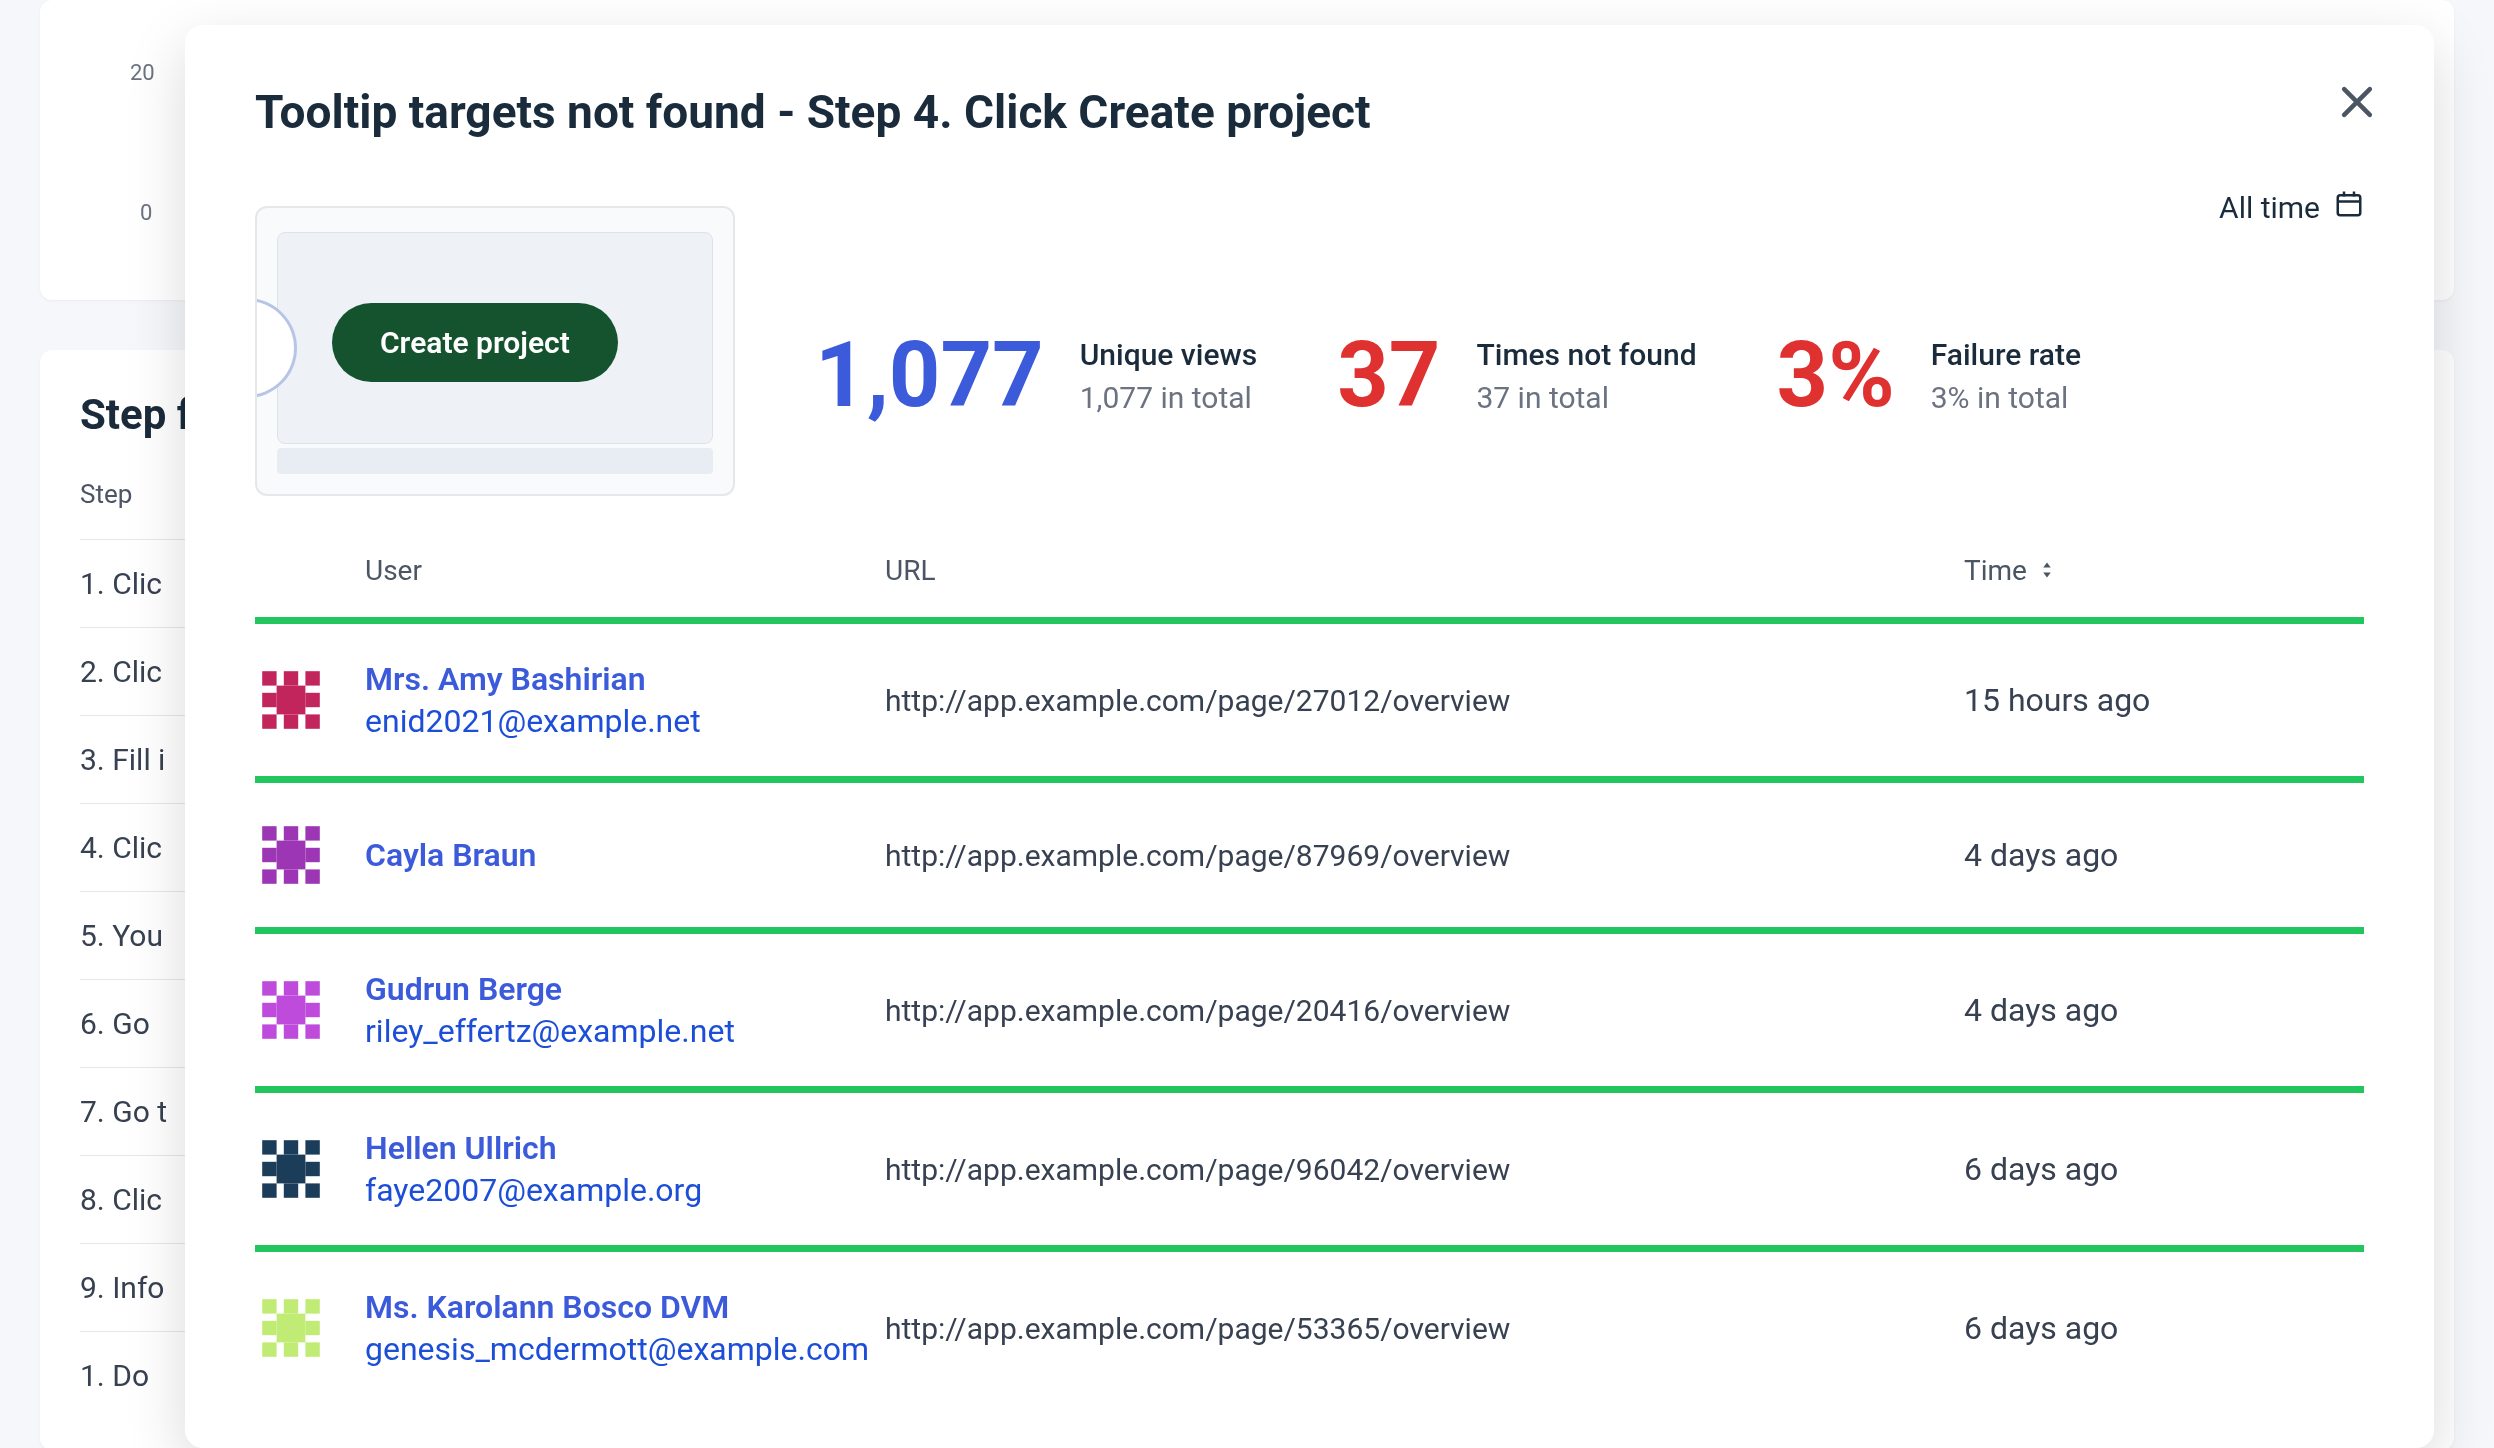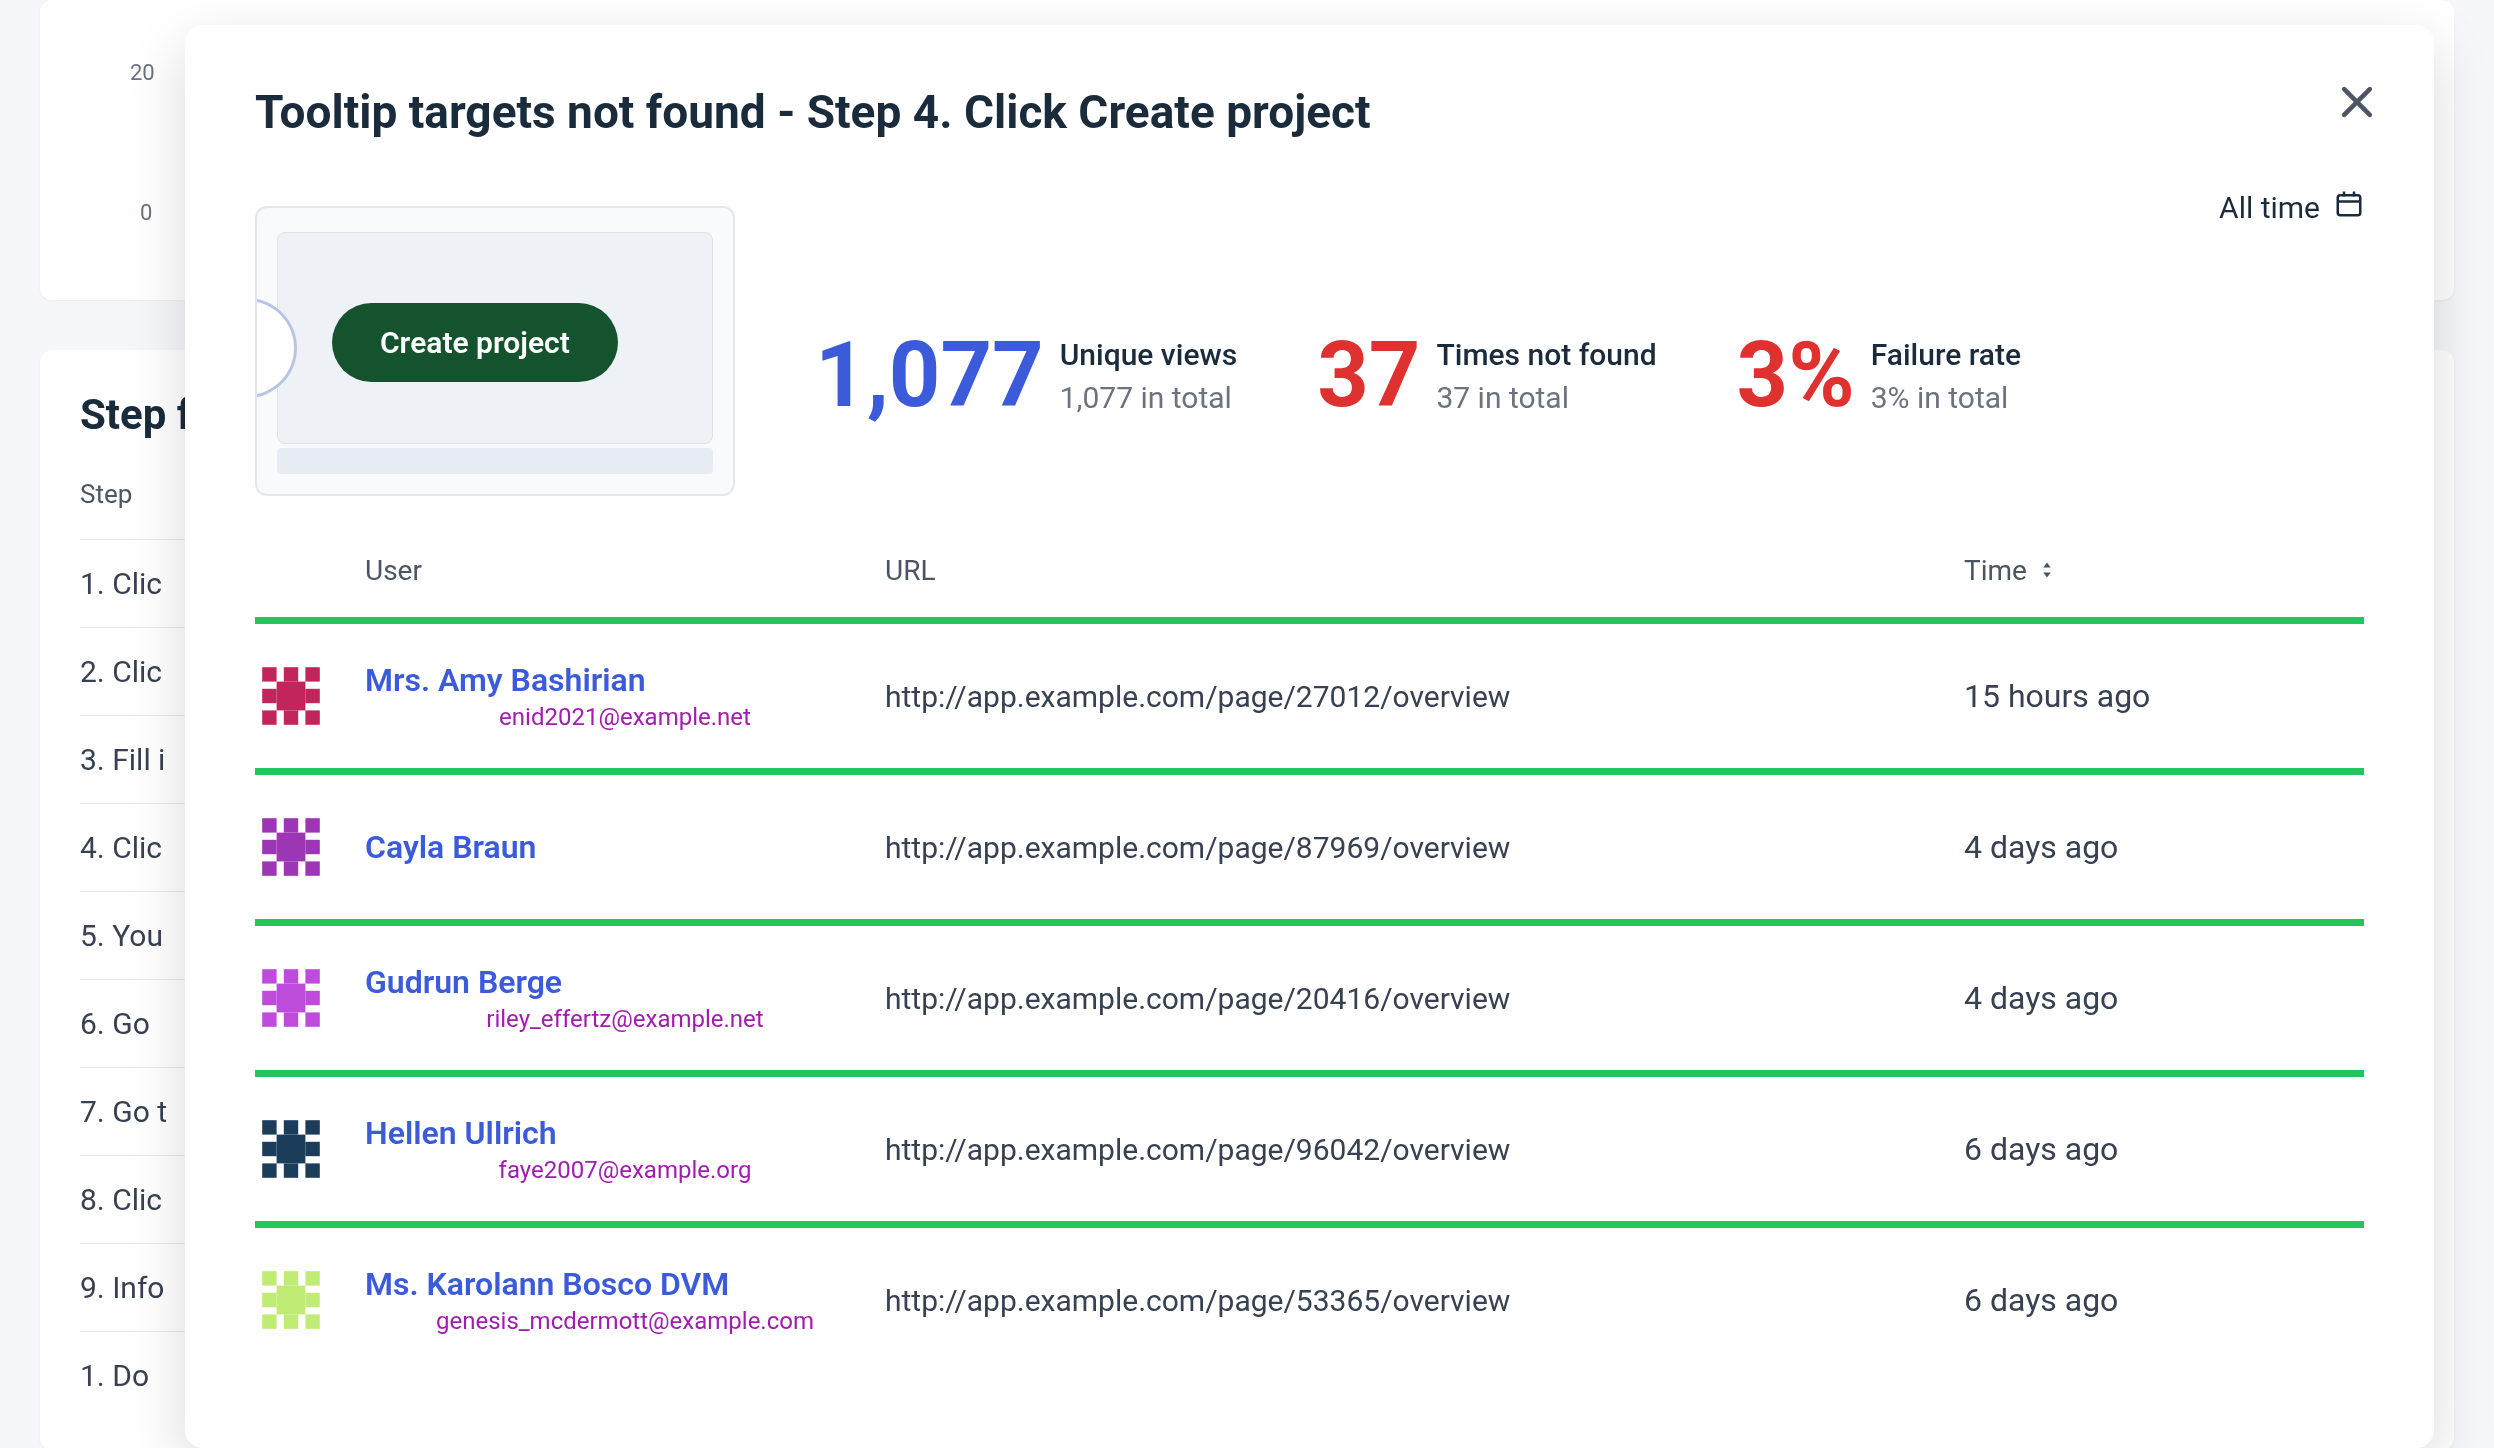--- a/index.html
+++ b/index.html
@@ -197,21 +197,21 @@
   right: 20px;
   bottom: 20px;
   height: 26px;
   background: #e8edf3;
   border-radius: 4px;
 }
 
 .stat {
   display: flex;
   align-items: center;
-  gap: 16px;
+  gap: 36px;
 }
 .stat-number {
   font-size: 90px;
   font-weight: 700;
   line-height: 1;
 }
 .stat-number.blue { color: #3b5bdb; }
 .stat-number.red { color: #e03131; }
 .stat-labels { display: flex; flex-direction: column; gap: 8px; }
 .stat-label { font-size: 30px; font-weight: 500; color: #1a2b3c; }
@@ -243,23 +243,22 @@
   border-radius: 8px;
 }
 .user-cell { display: flex; flex-direction: column; gap: 4px; }
 .user-name {
   font-size: 32px;
   font-weight: 600;
   color: #3b5bdb;
   cursor: pointer;
 }
 .user-email {
-  font-size: 24px;
-  color: #a21caf;
-  text-align: center;
+  font-size: 32px;
+  color: #1d4ed8;
 }
 .url-cell { font-size: 30px; color: #374151; }
 .time-cell { font-size: 32px; color: #374151; }
 </style>
 </head>
 <body>
 
 <div class="bg-page">
   <div class="bg-chart">
     <div class="bg-chart-axis">20</div>

